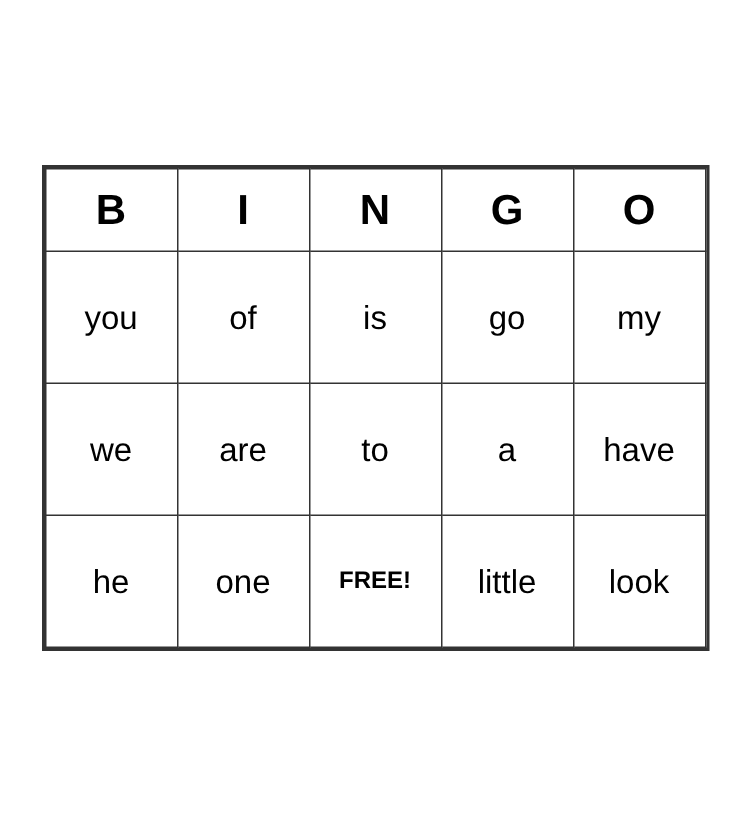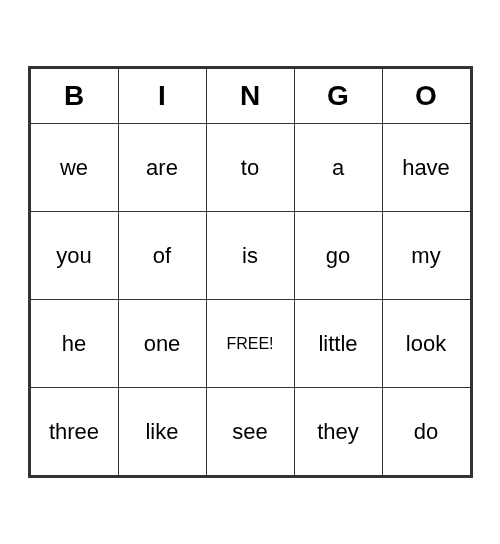--- a/index.html
+++ b/index.html
@@ -39,61 +39,54 @@
 
     .bingo-table th {
       font-size: 28px;
       font-weight: bold;
       height: 55px;
       background: #ffffff;
     }
 
     .free-cell {
       font-size: 16px !important;
-      font-weight: normal;
+      font-weight: bold;
     }
   </style>
 </head>
 <body>
 
 <div class="bingo-card">
   <table class="bingo-table">
     <thead>
       <tr>
         <th>B</th>
         <th>I</th>
         <th>N</th>
         <th>G</th>
         <th>O</th>
       </tr>
     </thead>
     <tbody id="bingo-body">
     <tr>
+          <td>you</td>
+          <td>of</td>
+          <td>is</td>
+          <td>go</td>
+          <td>my</td>
+        </tr>
+        <tr>
           <td>we</td>
           <td>are</td>
           <td>to</td>
           <td>a</td>
           <td>have</td>
-        </tr>
-        <tr>
-          <td>you</td>
-          <td>of</td>
-          <td>is</td>
-          <td>go</td>
-          <td>my</td>
         </tr>
         <tr>
           <td>he</td>
           <td>one</td>
           <td class="free-cell">FREE!</td>
           <td>little</td>
           <td>look</td>
         </tr>
-        <tr>
-          <td>three</td>
-          <td>like</td>
-          <td>see</td>
-          <td>they</td>
-          <td>do</td>
-        </tr>
       </tbody>
   </table>
 </div>
 
 </body></html>

